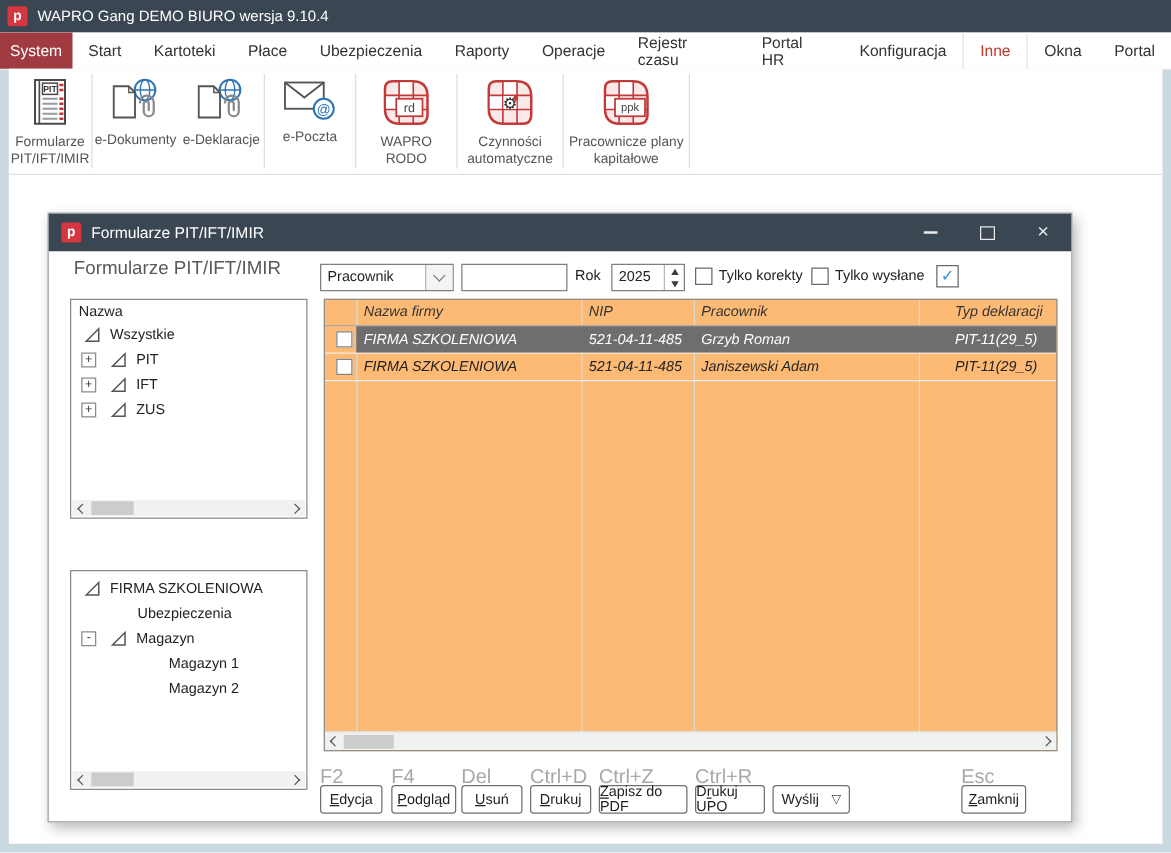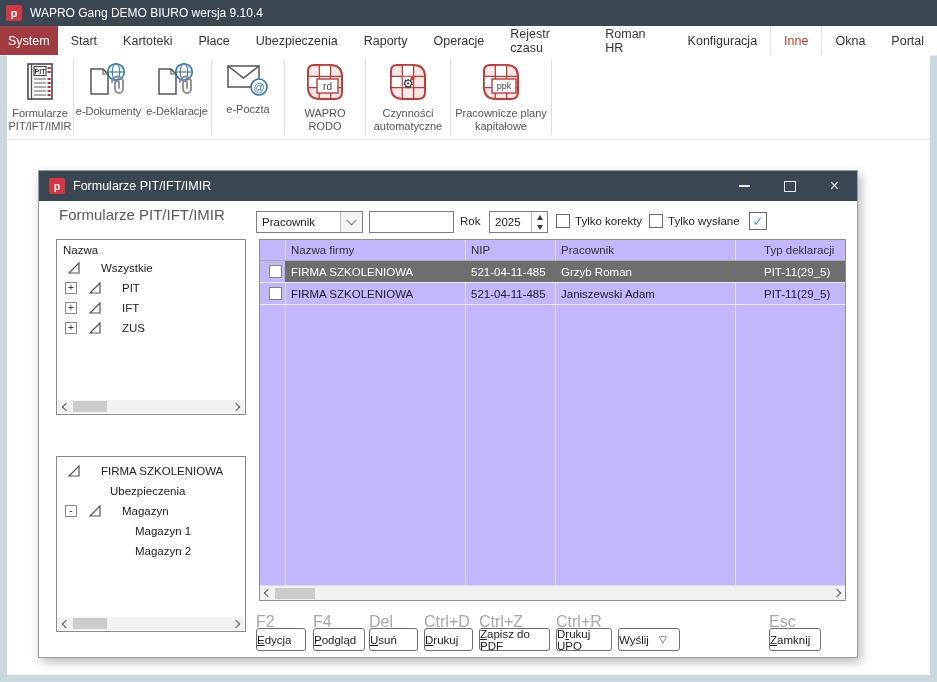--- a/index.html
+++ b/index.html
@@ -67,48 +67,48 @@
     color:#4a90d9;font-size:13px;font-weight:bold;background:#fff;}
   
   .panel{position:absolute;left:17px;width:190px;height:176px;border:1px solid #8a8a8a;
     background:#fff;box-sizing:border-box;overflow:hidden;}
   .panel-types{top:38px;} .panel-org{top:255px;}
   .panel-header{padding:4px 0 2px 6px;}
   .tree-row{height:20px;display:flex;align-items:center;}
   .expander{width:12px;height:12px;border:1px solid #8a8a8a;box-sizing:border-box;display:flex;
     align-items:center;justify-content:center;font-size:10px;line-height:1;color:#333;flex:0 0 auto;}
   .tri-icon{flex:0 0 auto;display:flex;}
-  .tree-label{margin-left:20px;}
+  .tree-label{margin-left:7px;}
   .panel-hscroll{position:absolute;left:1px;right:1px;bottom:1px;height:13px;background:#f1f1f1;
     display:flex;align-items:center;}
   .chev-left{width:5px;height:5px;border-left:1.5px solid #555;border-bottom:1.5px solid #555;
     transform:rotate(45deg);margin-left:5px;}
   .chev-right{width:5px;height:5px;border-right:1.5px solid #555;border-top:1.5px solid #555;
     transform:rotate(45deg);margin-right:5px;}
   .scroll-thumb{width:34px;height:11px;background:#ccc;margin-left:4px;}
   .scroll-fill{flex:1;}
   
   .table-wrap{position:absolute;left:220px;top:38px;width:587px;height:362px;border:1px solid #8f8f8f;
-    box-sizing:border-box;background:#c4b5fd;}
+    box-sizing:border-box;background:#fdba74;font-style:italic;}
   .table-inner{position:absolute;top:0;left:0;right:0;bottom:14px;overflow:hidden;}
   .col-line{position:absolute;top:0;bottom:0;width:1px;background:#dddccf;}
   .trow{position:relative;display:flex;align-items:stretch;height:21px;border-bottom:1px solid #ececec;}
   .thead{height:20px;border-bottom:1px solid #aaa;font-size:11.5px;color:#333;}
   .cell{display:flex;align-items:center;padding-left:6px;box-sizing:border-box;overflow:hidden;white-space:nowrap;}
   .c-cb{width:25px;padding-left:0;justify-content:center;}
   .c-firma{width:180px;} .c-nip{width:90px;} .c-prac{width:180px;} .c-typ{flex:1;padding-left:29px;}
   .row-main{flex:1;display:flex;}
   .trow.selected .row-main{background:#6e6e6e;color:#fff;}
   .row-cb{width:13px;height:13px;border:1px solid #848484;background:#fff;box-sizing:border-box;margin-left:5px;}
   .table-hscroll{position:absolute;left:0;right:0;bottom:0;height:14px;background:#f1f1f1;
     border-top:1px solid #ddd;display:flex;align-items:center;}
   
   .shortcut{position:absolute;top:412px;font-size:16px;color:#a8a8a8;}
   .btn{position:absolute;top:427px;height:23px;border:1px solid #707070;border-radius:3px;background:#fff;
-    font-size:11.5px;color:#222;display:flex;align-items:center;
+    font-size:11.5px;color:#222;display:flex;align-items:center;justify-content:center;
     box-sizing:border-box;cursor:default;}
   .accel{text-decoration:underline;}
   .dd-glyph{font-size:10px;margin-left:10px;color:#444;}
   svg text{font-family:"Liberation Sans","DejaVu Sans",sans-serif;}
 </style>
 </head>
 <body>
 
 <div class="titlebar">
   <span class="applogo">p</span>
@@ -117,21 +117,21 @@
 
 <div class="menubar">
   <div class="menu-item selected">System</div>
   <div class="menu-item">Start</div>
   <div class="menu-item">Kartoteki</div>
   <div class="menu-item">Płace</div>
   <div class="menu-item">Ubezpieczenia</div>
   <div class="menu-item">Raporty</div>
   <div class="menu-item">Operacje</div>
   <div class="menu-item">Rejestr czasu</div>
-  <div class="menu-item">Roman HR</div>
+  <div class="menu-item">Portal HR</div>
   <div class="menu-item">Konfiguracja</div>
   <div class="menu-item active">Inne</div>
   <div class="menu-item">Okna</div>
   <div class="menu-item">Portal</div>
 </div>
 
 <div class="content">
 
   <div class="toolbar">
 

